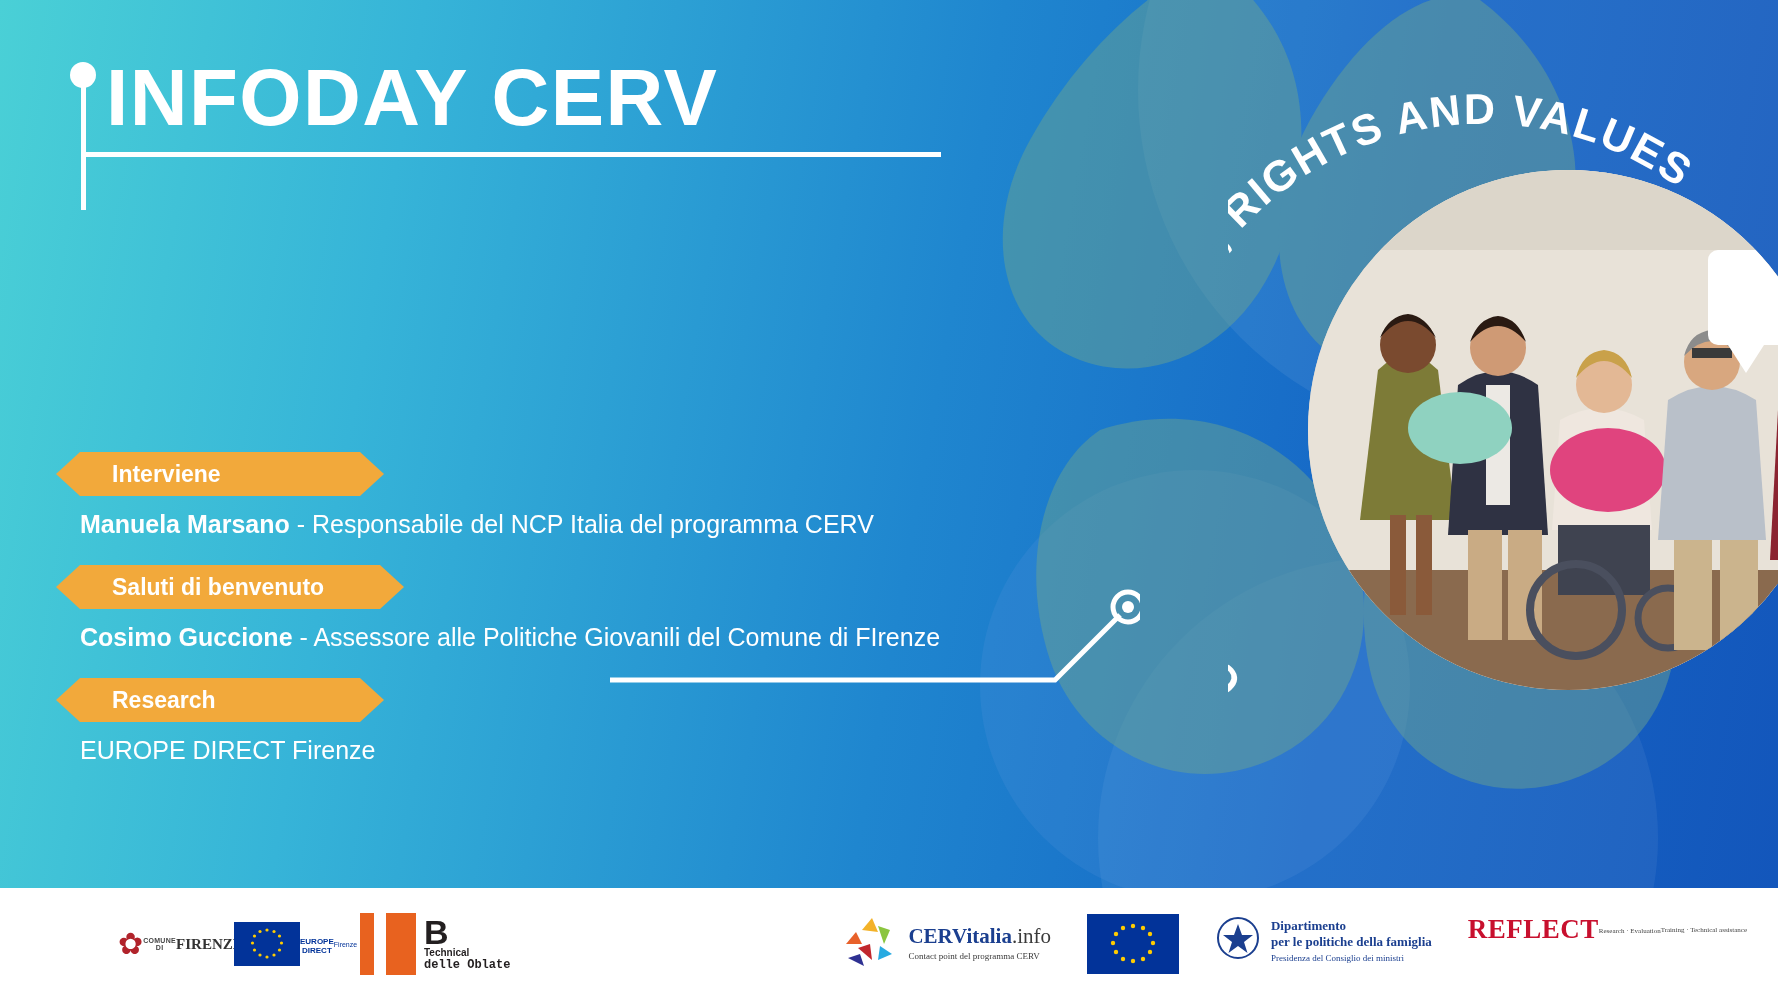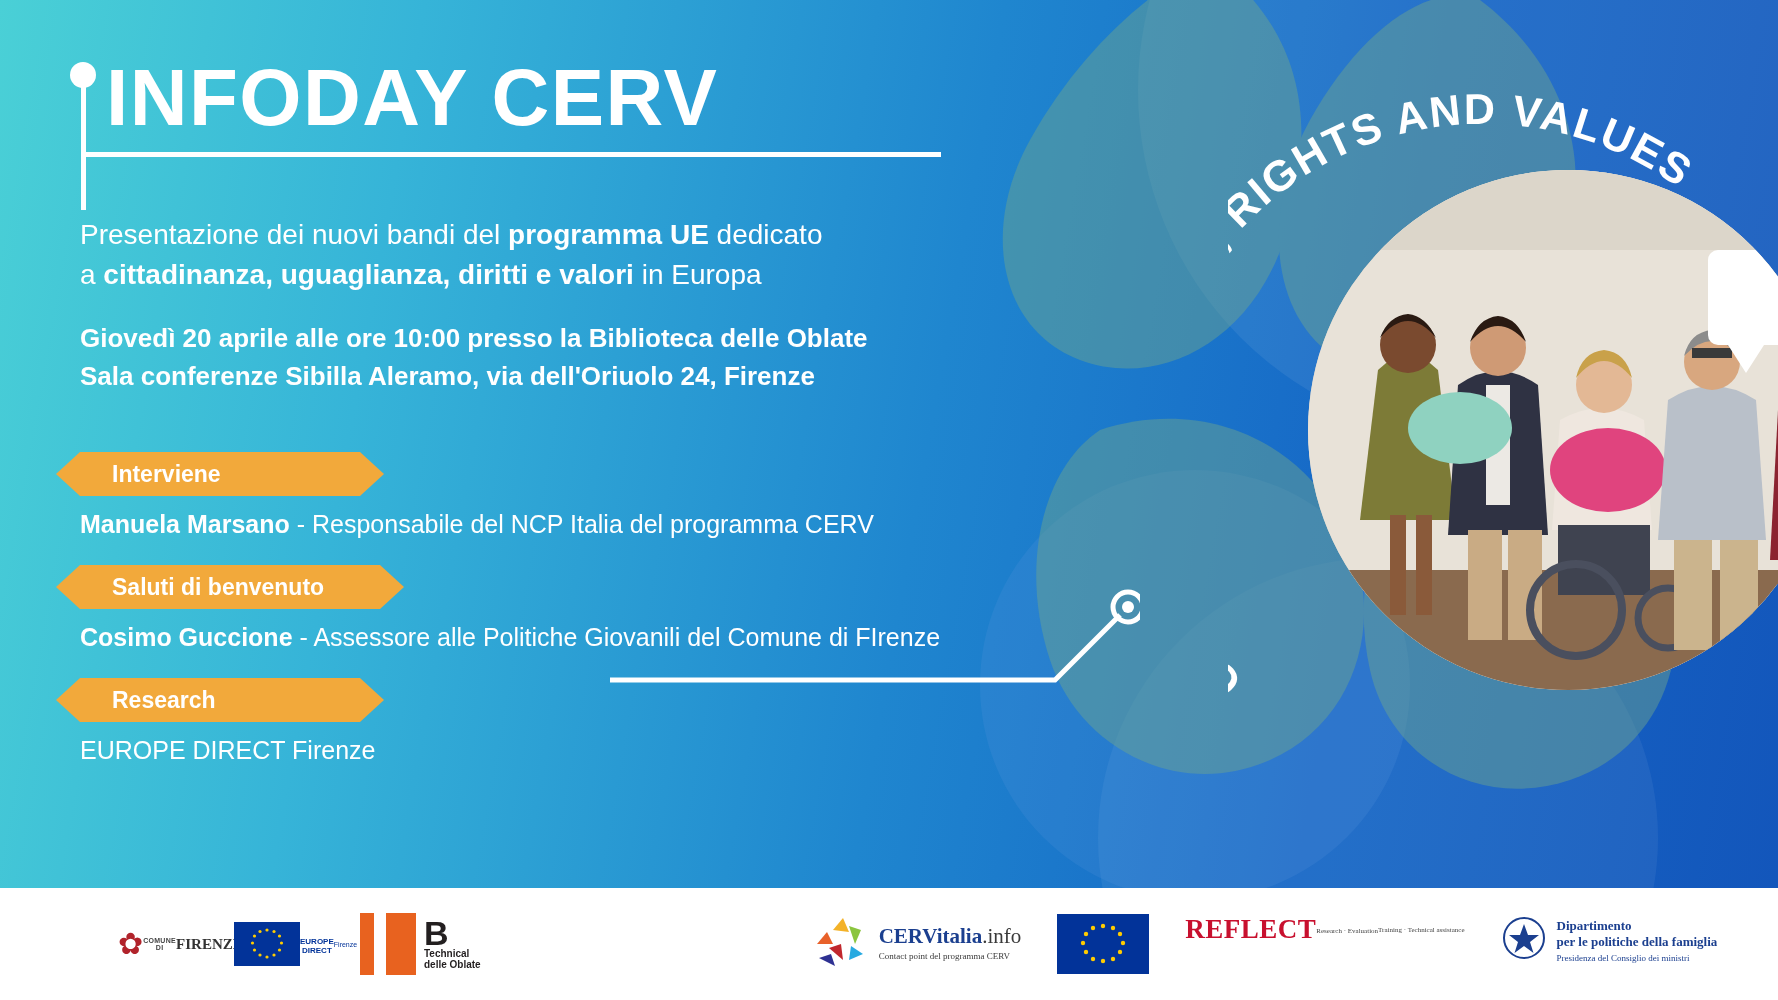--- a/index.html
+++ b/index.html
@@ -221,21 +221,21 @@
   .lg-ed .t1 { font-size: 8px; font-weight: 700; color: #023399; margin-top: 3px; }
   .lg-ed .t2 { font-size: 7px; color: #023399; }
 
   .lg-oblate { display:flex; align-items:center; gap: 8px; }
   .oblate-mark { width: 56px; height: 62px; background: #e8621f; position: relative; }
   .oblate-mark::after{
     content:""; position:absolute; left: 14px; top: 0; width: 12px; height: 62px; background:#ffffff;
   }
   .oblate-txt .b { font-size: 34px; font-weight: 700; color: #231f20; line-height: 30px; }
   .oblate-txt .s1 { font-size: 10px; font-weight: 700; color: #231f20; }
-  .oblate-txt .s2 { font-size: 10px; font-weight: 700; color: #231f20; }
+  .oblate-txt .s2 { font-size: 12px; font-weight: 700; color: #231f20; font-family: Liberation Mono, monospace; }
 
   .lg-cerv { display: flex; align-items: center; gap: 10px; }
   .cerv-mark { width: 58px; height: 56px; position: relative; }
   .cerv-txt .c1 { font-size: 21px; font-weight: 700; color: #1b3f8f; }
   .cerv-txt .c1 span { font-weight: 400; color: #3a3a3a; }
   .cerv-txt .c2 { font-size: 9px; color: #3a3a3a; margin-top: 2px; }
 
   .lg-eu2 { width: 92px; }
   .eu-flag2 { width: 92px; height: 60px; background: #023399; position: relative; }
 
@@ -271,33 +271,21 @@
 
     <div class="heading-wrap">
       <div class="title-bracket">
         <div class="bracket-dot"></div>
         <div class="bracket-line"></div>
       </div>
       <div class="main-title">INFODAY CERV</div>
       <div class="title-rule"></div>
     </div>
 
-    <div class="subtitle">
-      <div>
-        <span>Presentazione dei nuovi bandi del </span><b>programma UE</b><span> dedicato</span>
-      </div>
-      <div>
-        <span>a </span><b>cittadinanza, uguaglianza, diritti e valori</b><span> in Europa</span>
-      </div>
-    </div>
-
-    <div class="when">
-      <div>Giovedì 20 aprile alle ore 10:00 presso la Biblioteca delle Oblate</div>
-      <div>Sala conferenze Sibilla Aleramo, via dell'Oriuolo 24, Firenze</div>
-    </div>
+
 
     <div class="program">
 
       <div class="prog-block">
         <div class="tag-row">
           <span class="tag tag-w2">Interviene</span>
         </div>
         <div class="speaker">
           <b>Manuela Marsano</b><span> - Responsabile del NCP Italia del programma CERV</span>
         </div>
@@ -469,34 +457,34 @@
                 <circle cx="36" cy="45" r="2.2"></circle>
                 <circle cx="29" cy="38" r="2.2"></circle>
               <circle cx="26" cy="29" r="2.2"></circle>
                 <circle cx="29" cy="20" r="2.2"></circle>
                 <circle cx="36" cy="14" r="2.2"></circle>
             </g>
           </svg>
         </div>
       </div>
 
-      <div class="logo lg-reflect">
-        <div class="r1">REFLECT</div>
-        <div class="r2">Research · Evaluation</div>
-        <div class="r3">Training · Technical assistance</div>
-      </div>
-
       <div class="logo lg-dip">
         <svg class="emblem" viewBox="0 0 46 52">
           <circle cx="23" cy="24" r="20" fill="none" stroke="#1b3f8f" stroke-width="2"></circle>
           <path d="M23 10 l4 11 h11 l-9 7 l3.5 11 l-9.5 -7 l-9.5 7 l3.5 -11 l-9 -7 h11 z" fill="#1b3f8f"></path>
         </svg>
         <div class="dip-txt">
           <div class="d1">Dipartimento</div>
           <div class="d1">per le politiche della famiglia</div>
           <div class="d2">Presidenza del Consiglio dei ministri</div>
         </div>
       </div>
 
+      <div class="logo lg-reflect">
+        <div class="r1">REFLECT</div>
+        <div class="r2">Research · Evaluation</div>
+        <div class="r3">Training · Technical assistance</div>
+      </div>
+
     </div>
   </div>
 
 </div>
 
 </body></html>

